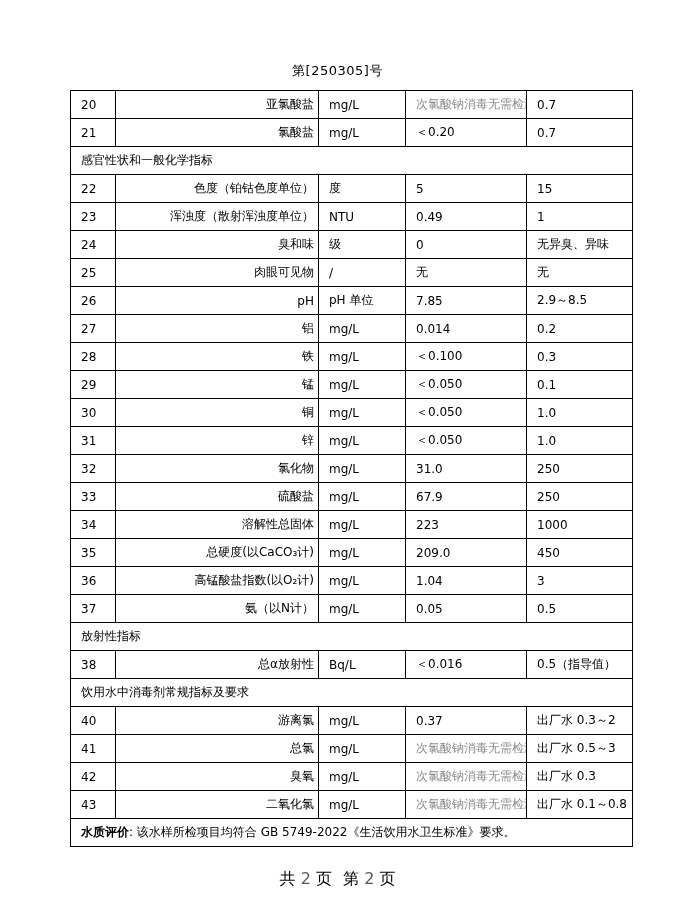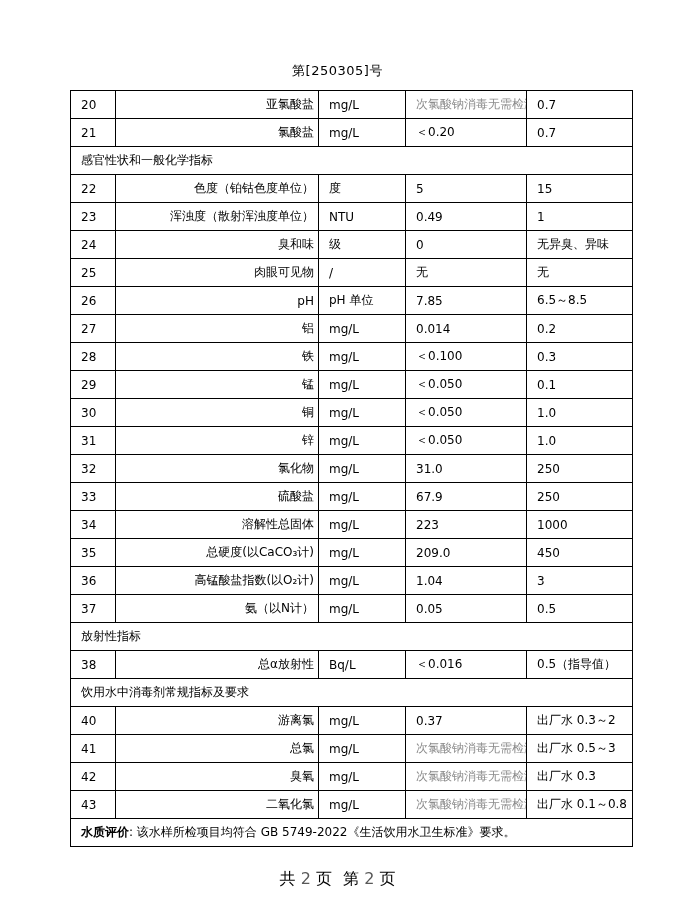--- a/index.html
+++ b/index.html
@@ -120,21 +120,21 @@
         <td class="cell-name">肉眼可见物</td>
         <td class="cell-unit">/</td>
         <td class="cell-value">无</td>
         <td class="cell-limit">无</td>
       </tr>
       <tr>
         <td class="cell-no">26</td>
         <td class="cell-name">pH</td>
         <td class="cell-unit">pH 单位</td>
         <td class="cell-value">7.85</td>
-        <td class="cell-limit">6.5～8.5</td>
+        <td class="cell-limit">2.9～8.5</td>
       </tr>
       <tr>
         <td class="cell-no">27</td>
         <td class="cell-name">铝</td>
         <td class="cell-unit">mg/L</td>
         <td class="cell-value">0.014</td>
         <td class="cell-limit">0.2</td>
       </tr>
       <tr>
         <td class="cell-no">28</td>

